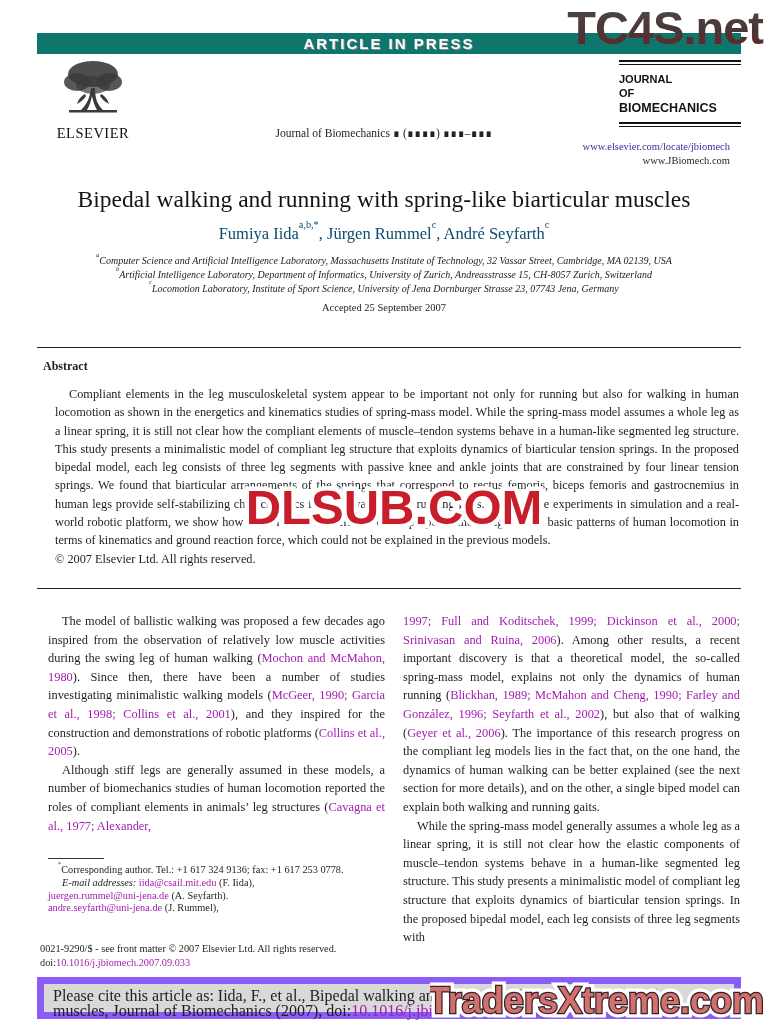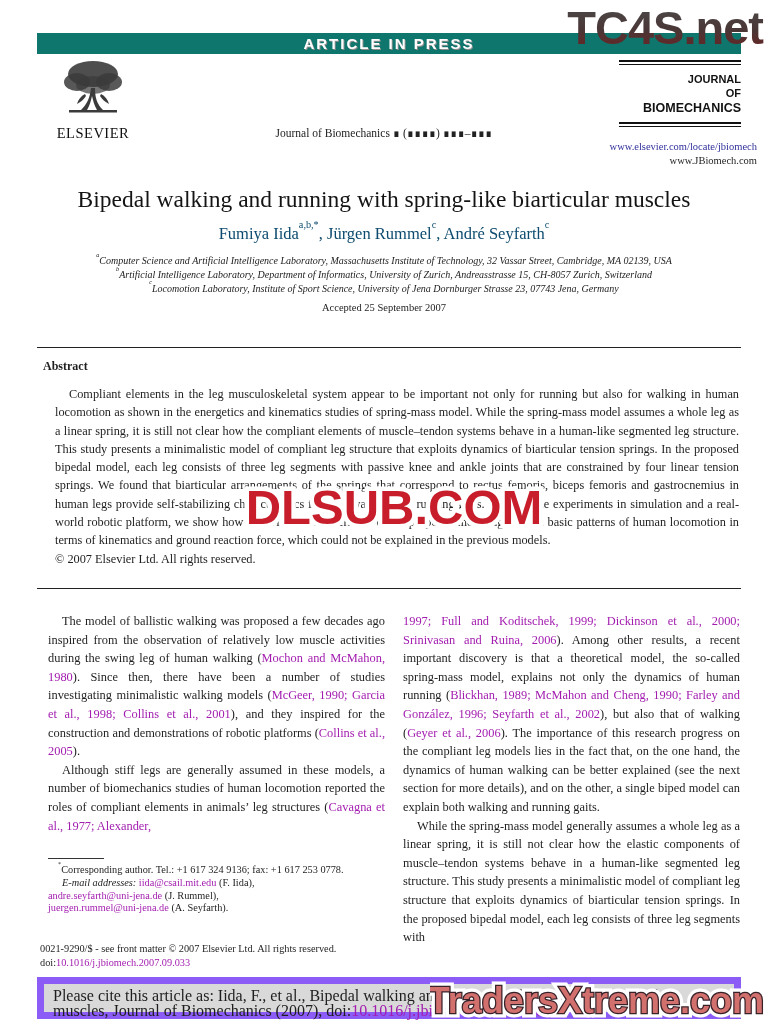--- a/index.html
+++ b/index.html
@@ -10,26 +10,26 @@
   .banner { position:absolute; left:37px; top:33px; width:704px; height:21px; background:#0f766e; display:flex; align-items:center; justify-content:center; }
   .banner span { font-family:"Liberation Sans", sans-serif; font-weight:bold; font-size:15px; letter-spacing:2px; color:#ffffff; text-shadow:1px 1px 0 #8f8f8f; }
 
   
   .wm-top { position:absolute; top:0px; right:0px; }
 
   
   .logo-block { position:absolute; left:54px; top:58px; width:78px; text-align:center; }
   .logo-block .publisher { font-family:"Liberation Serif", serif; font-size:14.5px; letter-spacing:0.5px; color:#111; margin-top:1px; }
   .journal-ref { position:absolute; left:0; right:0; top:126px; text-align:center; font-size:11.5px; color:#222; }
-  .masthead-right { position:absolute; right:27px; top:60px; width:122px; text-align:right; }
+  .masthead-right { position:absolute; right:27px; top:60px; width:122px; text-align:left; }
   .dbl-rule { height:5px; border-top:2px solid #111; border-bottom:1.5px solid #111; }
   .jname { font-family:"Liberation Sans", sans-serif; font-weight:bold; color:#111; margin:8px 0 6px 0; line-height:1.25; }
   .jname .l1, .jname .l2 { font-size:11px; }
   .jname .l3 { font-size:12.5px; }
-  .mast-links { position:absolute; right:11px; top:140px; width:240px; text-align:right; font-size:10.5px; line-height:1.35; }
+  .mast-links { position:absolute; right:38px; top:140px; width:240px; text-align:right; font-size:10.5px; line-height:1.35; }
   .link { color:#30309c; }
 
   
   .title { position:absolute; left:0; right:0; top:186px; text-align:center; font-size:23.5px; color:#141414; }
   .authors { position:absolute; left:0; right:0; top:224px; text-align:center; font-size:16.5px; color:#0c4a6e; }
   .affils { position:absolute; left:0; right:0; top:254px; text-align:center; font-size:10px; font-style:italic; line-height:1.38; color:#222; }
   .accepted { position:absolute; left:0; right:0; top:302px; text-align:center; font-size:10.5px; }
 
   .rule { position:absolute; left:37px; width:704px; border-top:1px solid #222; }
   .rule-1 { top:347px; }
@@ -149,22 +149,22 @@
 
   <div class="col col-right">
     <p><span class="seg-cite">1997; Full and Koditschek, 1999; Dickinson et al., 2000; Srinivasan and Ruina, 2006</span><span>). Among other results, a recent important discovery is that a theoretical model, the so-called spring-mass model, explains not only the dynamics of human running (</span><span class="seg-cite">Blickhan, 1989; McMahon and Cheng, 1990; Farley and González, 1996; Seyfarth et al., 2002</span><span>), but also that of walking (</span><span class="seg-cite">Geyer et al., 2006</span><span>). The importance of this research progress on the compliant leg models lies in the fact that, on the one hand, the dynamics of human walking can be better explained (see the next section for more details), and on the other, a single biped model can explain both walking and running gaits.</span></p>
     <p class="indent"><span>While the spring-mass model generally assumes a whole leg as a linear spring, it is still not clear how the elastic components of muscle–tendon systems behave in a human-like segmented leg structure. This study presents a minimalistic model of compliant leg structure that exploits dynamics of biarticular tension springs. In the proposed bipedal model, each leg consists of three leg segments with</span></p>
   </div>
 
   <div class="footnote">
     <div class="fn-rule"></div>
     <div class="fline1"><sup>*</sup><span>Corresponding author. Tel.: +1 617 324 9136; fax: +1 617 253 0778.</span></div>
     <div class="fline2"><span class="seg-it">E-mail addresses: </span><span class="seg-cite">iida@csail.mit.edu</span><span> (F. Iida),</span></div>
+    <div><span class="seg-cite">juergen.rummel@uni-jena.de</span><span> (A. Seyfarth).</span></div>
     <div><span class="seg-cite">andre.seyfarth@uni-jena.de</span><span> (J. Rummel),</span></div>
-    <div><span class="seg-cite">juergen.rummel@uni-jena.de</span><span> (A. Seyfarth).</span></div>
   </div>
 
   <div class="footer">
     <div>0021-9290/$ - see front matter © 2007 Elsevier Ltd. All rights reserved.</div>
     <div><span>doi:</span><span class="seg-cite">10.1016/j.jbiomech.2007.09.033</span></div>
   </div>
 
   <div class="citebox"><span>Please cite this article as: Iida, F., et al., Bipedal walking and running with spring-like biarticular muscles, Journal of Biomechanics (2007), doi:</span><span class="seg-cite">10.1016/j.jbiomech.2007.09.033</span></div>
 
   <svg class="wm-mid" width="380" height="66">

